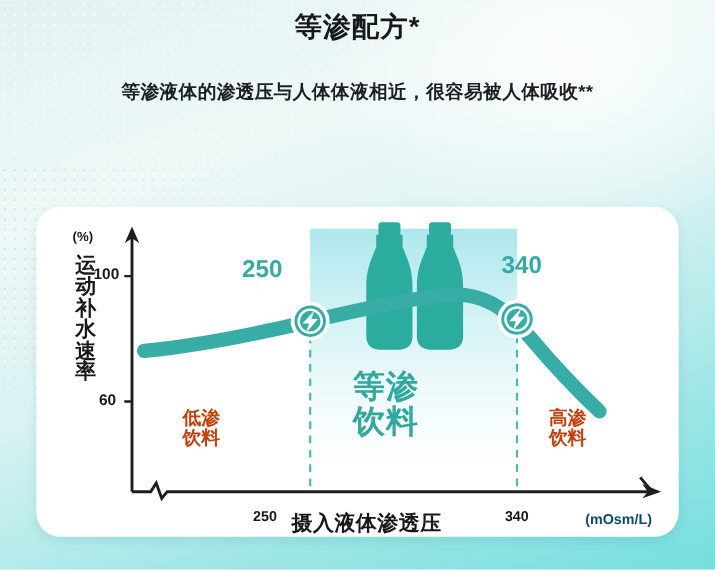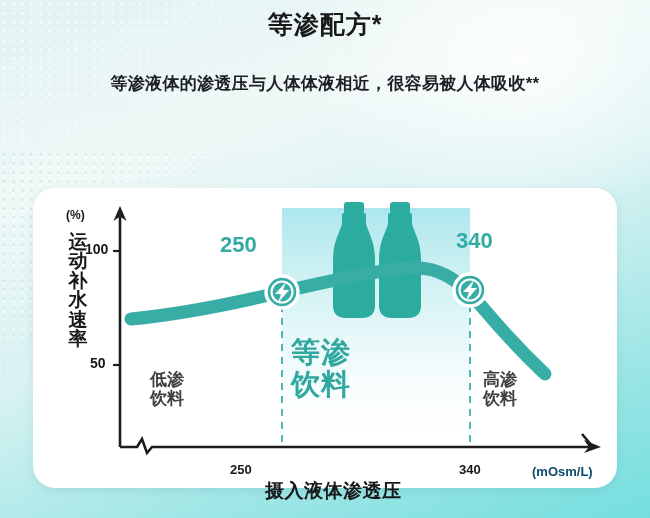--- a/index.html
+++ b/index.html
@@ -61,38 +61,38 @@
   .ylabel span{display:block;}
 
   .yunit{
     position:absolute;left:33px;top:20px;font-size:12px;font-weight:bold;color:#17181a;
   }
   .ytick{position:absolute;font-size:14px;font-weight:bold;color:#17181a;}
   .ytick.t100{left:52px;top:53px;}
   .ytick.t50{left:57px;top:167px;}
 
   .xlabel{
-    position:absolute;left:232px;top:290px;font-size:19px;font-weight:bold;color:#17181a;letter-spacing:.5px;
+    position:absolute;left:232px;top:275px;font-size:19px;font-weight:bold;color:#17181a;letter-spacing:.5px;
   }
   .xunit{
     position:absolute;left:499px;top:276px;font-size:13px;font-weight:bold;color:#0c4a6e;
   }
   .xtick{position:absolute;font-size:13px;font-weight:bold;color:#17181a;}
   .xtick.a250{left:197px;top:274px;}
   .xtick.a340{left:426px;top:274px;}
 
   .zone{
-    position:absolute;font-size:17px;font-weight:bold;color:#404040;line-height:1.12;text-align:left;
+    position:absolute;font-size:17px;font-weight:bold;color:#c2410c;line-height:1.12;text-align:center;
   }
   .zone.hypo{left:117px;top:182px;width:66px;}
   .zone.hyper{left:450px;top:182px;width:66px;}
   .zone span{display:block;}
 
   .isotonic{
-    position:absolute;left:258px;top:148px;width:120px;text-align:left;
+    position:absolute;left:258px;top:148px;width:120px;text-align:center;
     font-size:29px;font-weight:bold;color:#2fa8a0;line-height:1.12;letter-spacing:1px;
   }
   .isotonic span{display:block;}
 
   .num{
     position:absolute;font-size:22px;font-weight:bold;color:#33aba3;
   }
   .num.n250{left:187px;top:44px;}
   .num.n340{left:423px;top:40px;}
 </style>
@@ -165,21 +165,21 @@
     <div class="ylabel">
       <span>运</span>
       <span>动</span>
       <span>补</span>
       <span>水</span>
       <span>速</span>
       <span>率</span>
     </div>
 
     <div class="ytick t100">100</div>
-    <div class="ytick t50">50</div>
+    <div class="ytick t50">60</div>
 
     <div class="num n250">250</div>
     <div class="num n340">340</div>
 
     <div class="zone hypo">
       <span>低渗</span>
       <span>饮料</span>
     </div>
 
     <div class="isotonic">

